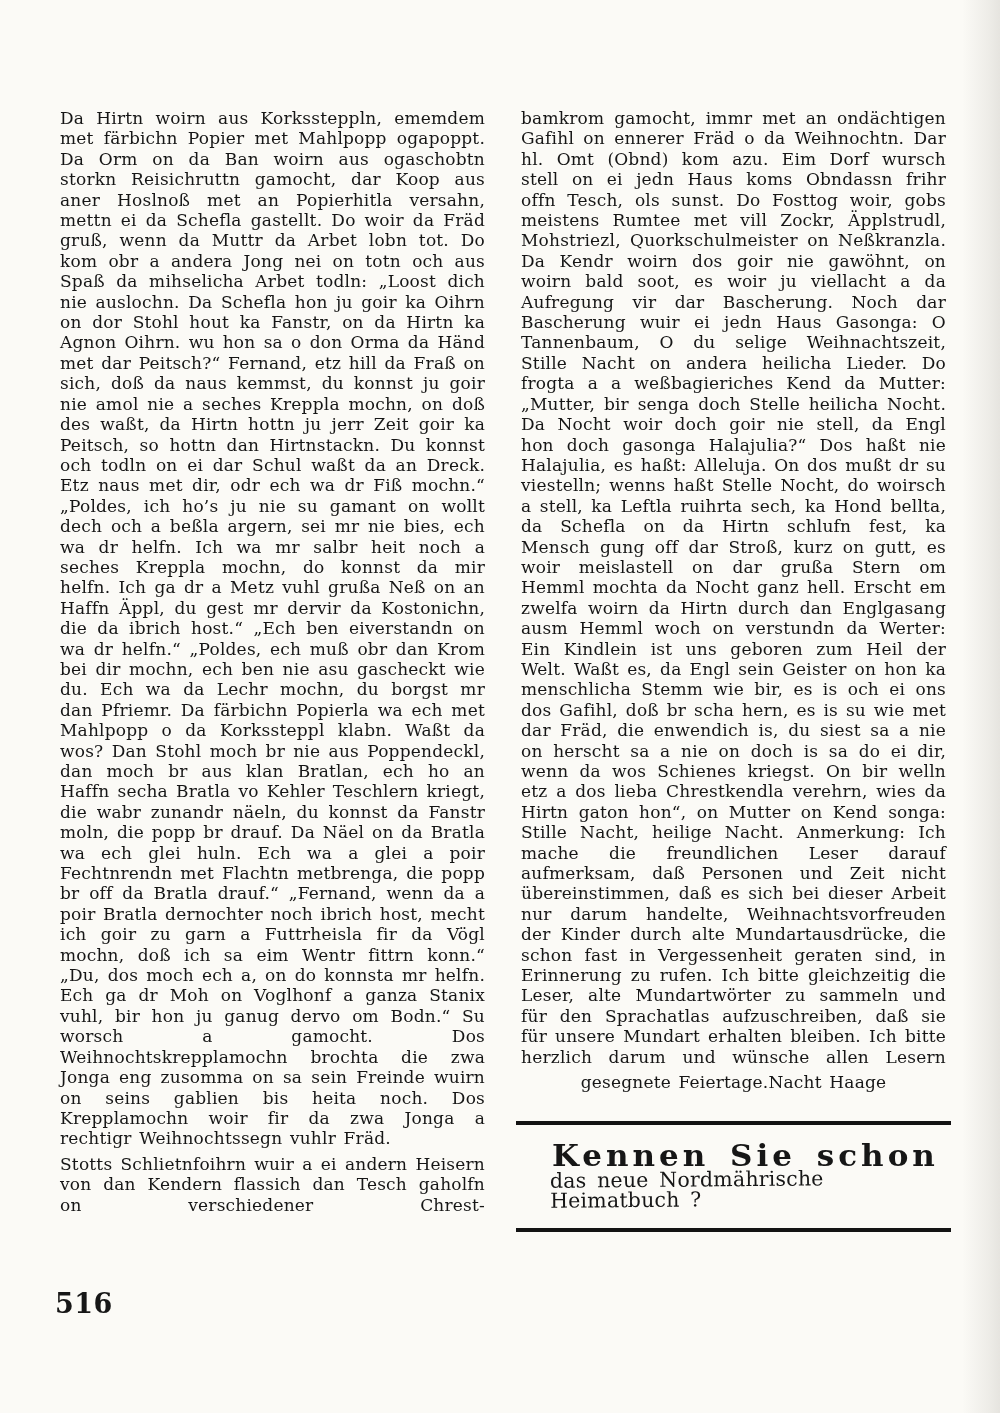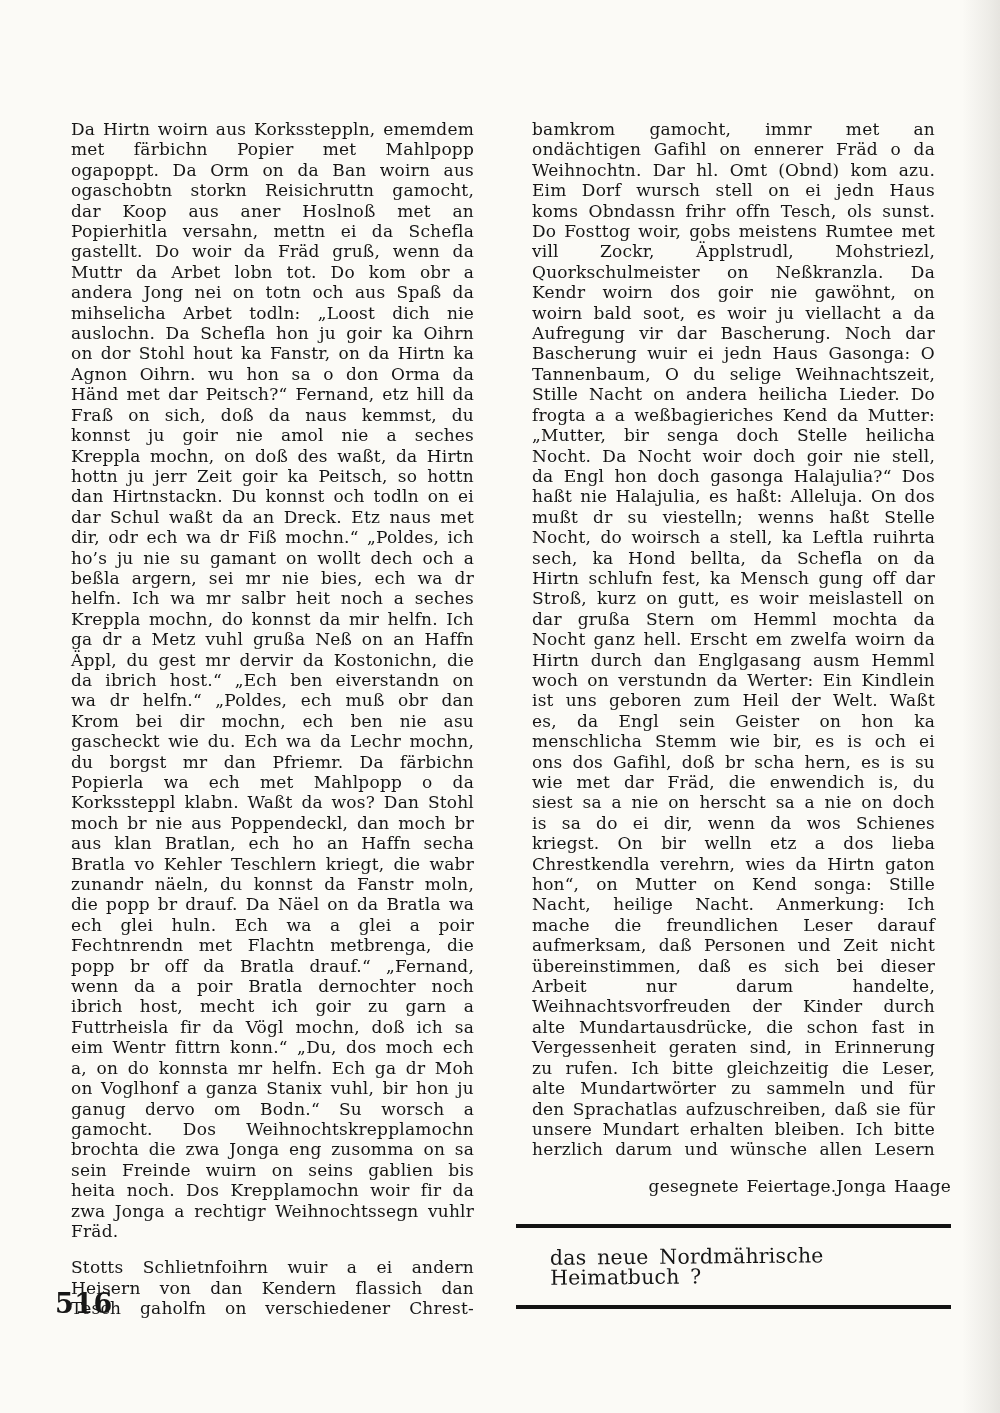--- a/index.html
+++ b/index.html
@@ -36,28 +36,28 @@
   }
   .col {
     width: 435px;
     font-size: 17px;
     line-height: 20.4px;
     text-align: justify;
     letter-spacing: 0.2px;
     word-spacing: 2px;
   }
   .col p {
-    margin: 16px;
+    margin: 5px;
   }
   .justify-last {
     text-align-last: justify;
   }
   .closing-row {
     display: flex;
-    justify-content: flex-end;
+    justify-content: center;
   }
   .page-number {
     position: absolute;
     left: 55px;
     top: 1288px;
     font-size: 27px;
     font-weight: bold;
     letter-spacing: 0.5px;
   }
   .promo-box {
@@ -92,24 +92,25 @@
 
     <div class="col">
       <p>Da Hirtn woirn aus Korkssteppln, ememdem met färbichn Popier met Mahlpopp ogapoppt. Da Orm on da Ban woirn aus ogaschobtn storkn Reisichruttn gamocht, dar Koop aus aner Hoslnoß met an Popierhitla versahn, mettn ei da Schefla gastellt. Do woir da Fräd gruß, wenn da Muttr da Arbet lobn tot. Do kom obr a andera Jong nei on totn och aus Spaß da mihselicha Arbet todln: „Loost dich nie auslochn. Da Schefla hon ju goir ka Oihrn on dor Stohl hout ka Fanstr, on da Hirtn ka Agnon Oihrn. wu hon sa o don Orma da Händ met dar Peitsch?“ Fernand, etz hill da Fraß on sich, doß da naus kemmst, du konnst ju goir nie amol nie a seches Kreppla mochn, on doß des waßt, da Hirtn hottn ju jerr Zeit goir ka Peitsch, so hottn dan Hirtnstackn. Du konnst och todln on ei dar Schul waßt da an Dreck. Etz naus met dir, odr ech wa dr Fiß mochn.“ „Poldes, ich ho’s ju nie su gamant on wollt dech och a beßla argern, sei mr nie bies, ech wa dr helfn. Ich wa mr salbr heit noch a seches Kreppla mochn, do konnst da mir helfn. Ich ga dr a Metz vuhl grußa Neß on an Haffn Äppl, du gest mr dervir da Kostonichn, die da ibrich host.“ „Ech ben eiverstandn on wa dr helfn.“ „Poldes, ech muß obr dan Krom bei dir mochn, ech ben nie asu gascheckt wie du. Ech wa da Lechr mochn, du borgst mr dan Pfriemr. Da färbichn Popierla wa ech met Mahlpopp o da Korkssteppl klabn. Waßt da wos? Dan Stohl moch br nie aus Poppendeckl, dan moch br aus klan Bratlan, ech ho an Haffn secha Bratla vo Kehler Teschlern kriegt, die wabr zunandr näeln, du konnst da Fanstr moln, die popp br drauf. Da Näel on da Bratla wa ech glei huln. Ech wa a glei a poir Fechtnrendn met Flachtn metbrenga, die popp br off da Bratla drauf.“ „Fernand, wenn da a poir Bratla dernochter noch ibrich host, mecht ich goir zu garn a Futtrheisla fir da Vögl mochn, doß ich sa eim Wentr fittrn konn.“ „Du, dos moch ech a, on do konnsta mr helfn. Ech ga dr Moh on Voglhonf a ganza Stanix vuhl, bir hon ju ganug dervo om Bodn.“ Su worsch a gamocht. Dos Weihnochtskrepplamochn brochta die zwa Jonga eng zusomma on sa sein Freinde wuirn on seins gablien bis heita noch. Dos Krepplamochn woir fir da zwa Jonga a rechtigr Weihnochtssegn vuhlr Fräd.</p>
       <p class="justify-last">Stotts Schlietnfoihrn wuir a ei andern Heisern von dan Kendern flassich dan Tesch gaholfn on verschiedener Chrest-</p>
     </div>
 
     <div class="col">
       <p class="justify-last">bamkrom gamocht, immr met an ondächtigen Gafihl on ennerer Fräd o da Weihnochtn. Dar hl. Omt (Obnd) kom azu. Eim Dorf wursch stell on ei jedn Haus koms Obndassn frihr offn Tesch, ols sunst. Do Fosttog woir, gobs meistens Rumtee met vill Zockr, Äpplstrudl, Mohstriezl, Quorkschulmeister on Neßkranzla. Da Kendr woirn dos goir nie gawöhnt, on woirn bald soot, es woir ju viellacht a da Aufregung vir dar Bascherung. Noch dar Bascherung wuir ei jedn Haus Gasonga: O Tannenbaum, O du selige Weihnachtszeit, Stille Nacht on andera heilicha Lieder. Do frogta a a weßbagieriches Kend da Mutter: „Mutter, bir senga doch Stelle heilicha Nocht. Da Nocht woir doch goir nie stell, da Engl hon doch gasonga Halajulia?“ Dos haßt nie Halajulia, es haßt: Alleluja. On dos mußt dr su viestelln; wenns haßt Stelle Nocht, do woirsch a stell, ka Leftla ruihrta sech, ka Hond bellta, da Schefla on da Hirtn schlufn fest, ka Mensch gung off dar Stroß, kurz on gutt, es woir meislastell on dar grußa Stern om Hemml mochta da Nocht ganz hell. Erscht em zwelfa woirn da Hirtn durch dan Englgasang ausm Hemml woch on verstundn da Werter: Ein Kindlein ist uns geboren zum Heil der Welt. Waßt es, da Engl sein Geister on hon ka menschlicha Stemm wie bir, es is och ei ons dos Gafihl, doß br scha hern, es is su wie met dar Fräd, die enwendich is, du siest sa a nie on herscht sa a nie on doch is sa do ei dir, wenn da wos Schienes kriegst. On bir welln etz a dos lieba Chrestkendla verehrn, wies da Hirtn gaton hon“, on Mutter on Kend songa: Stille Nacht, heilige Nacht. Anmerkung: Ich mache die freundlichen Leser darauf aufmerksam, daß Personen und Zeit nicht übereinstimmen, daß es sich bei dieser Arbeit nur darum handelte, Weihnachtsvorfreuden der Kinder durch alte Mundartausdrücke, die schon fast in Vergessenheit geraten sind, in Erinnerung zu rufen. Ich bitte gleichzeitig die Leser, alte Mundartwörter zu sammeln und für den Sprachatlas aufzuschreiben, daß sie für unsere Mundart erhalten bleiben. Ich bitte herzlich darum und wünsche allen Lesern</p>
       <div class="closing-row">
         <span>gesegnete Feiertage.</span>
-        <span>Jonga Haage</span>
+        <span>Nacht Haage</span>
       </div>
 
       <div class="promo-box">
+        <div class="promo-heading">Kennen Sie schon</div>
         <div class="promo-subheading">das neue Nordmährische Heimatbuch ?</div>
       </div>
     </div>
 
   </div>
 
   <div class="page-number">516</div>
 
 </div>
 

